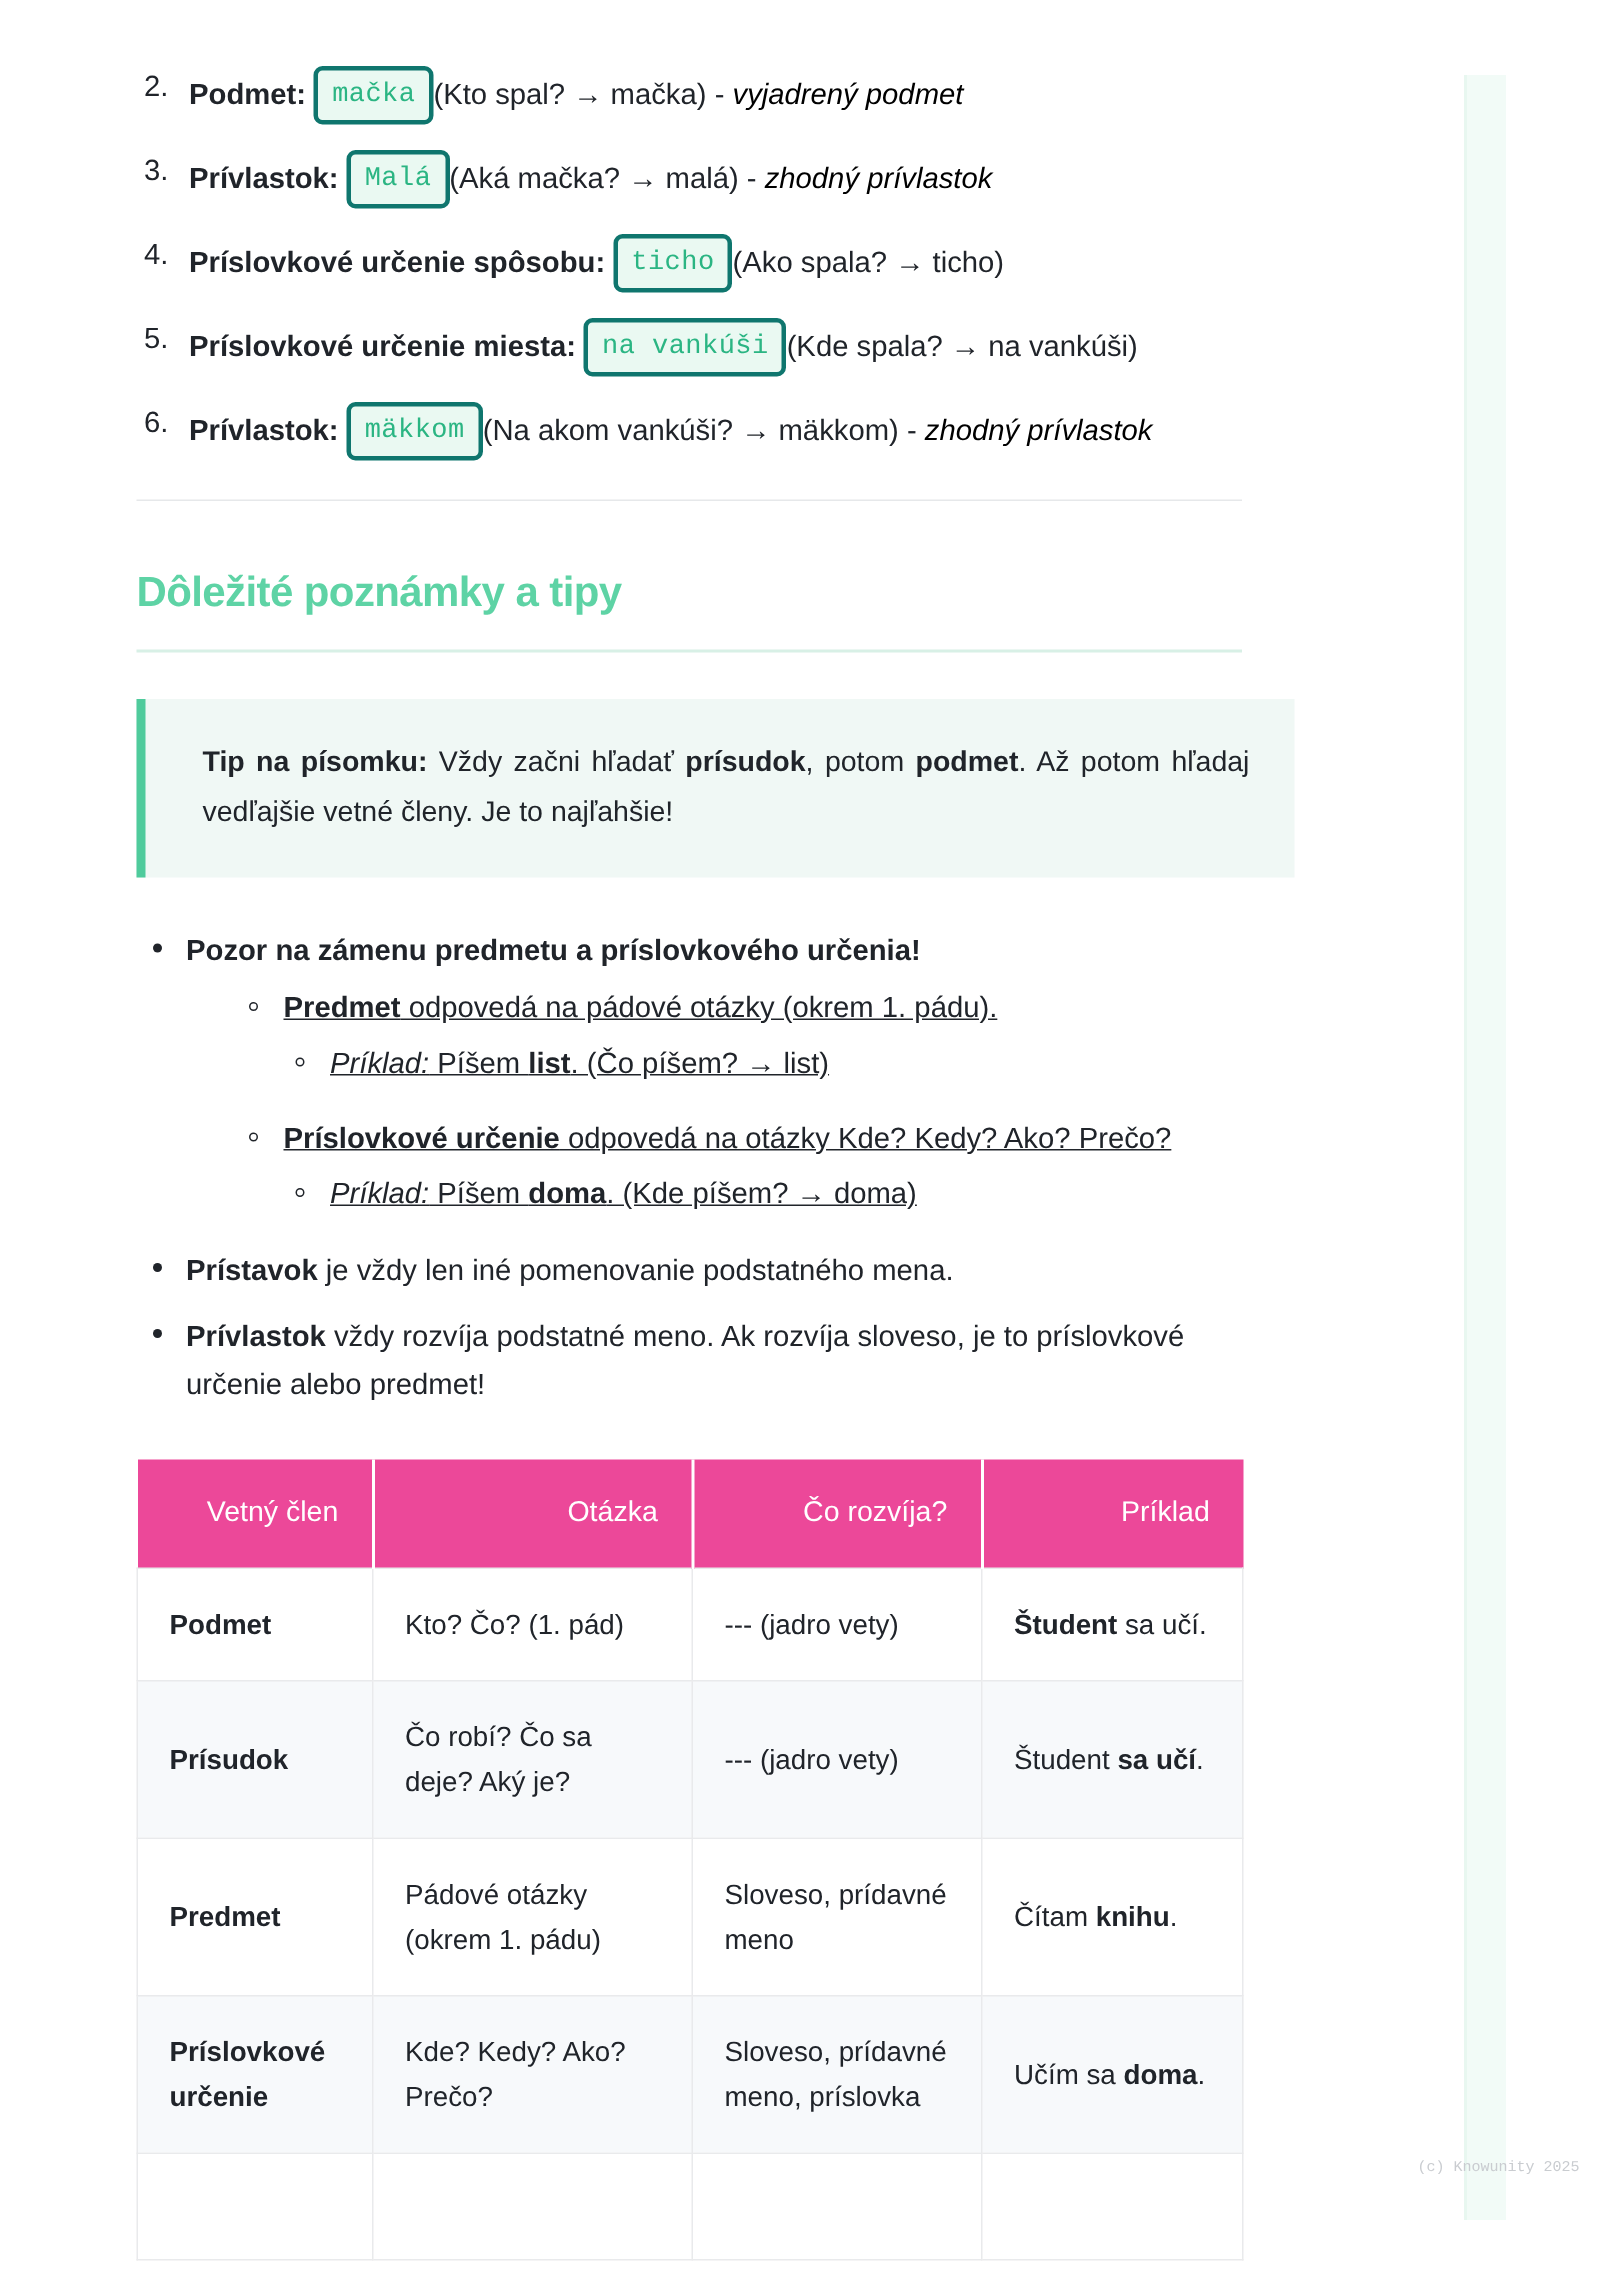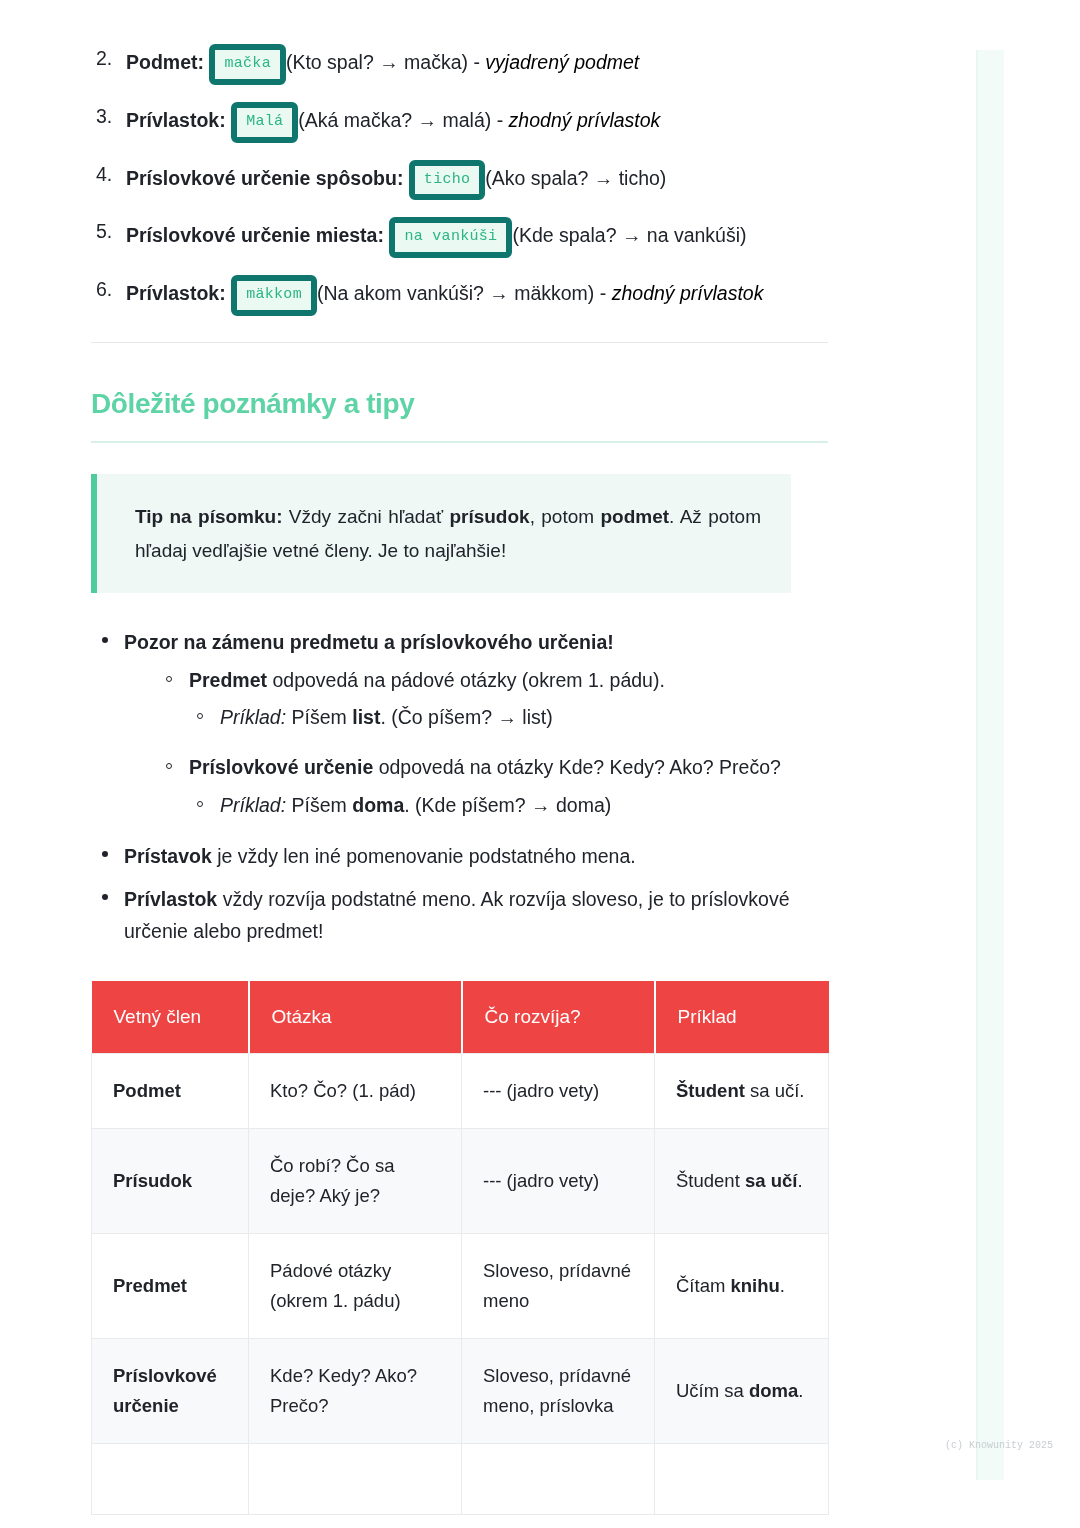--- a/index.html
+++ b/index.html
@@ -63,24 +63,24 @@
     top: 0;
     font-size: 19.5px;
     color: #20242a;
   }
   .lbl { font-weight: 700; }
   .ital { font-style: italic; color: #000000; }
 
   code.chip {
     display: inline-block;
     font-family: "Liberation Mono", "DejaVu Sans Mono", monospace;
-    font-size: 15px;
+    font-size: 18px;
     color: #2bb583;
     background: #eaf9f2;
-    border: 6px solid #0f766e;
+    border: 3px solid #0f766e;
     border-radius: 6px;
     padding: 3px 9px 4px 9px;
     vertical-align: 2px;
     letter-spacing: 0.3px;
   }
 
   
   .divider {
     height: 1px;
     background: #e6e8ea;
@@ -103,21 +103,21 @@
     width: 737px;
     margin-top: 21px;
   }
 
   
   .tip-box {
     margin-top: 31px;
     background: #f0f8f5;
     border-left: 6px solid #4fcb9c;
     padding: 26px 30px 26px 38px;
-    width: 700px;
+    width: 772px;
     box-sizing: border-box;
   }
   .tip-box p {
     margin: 0;
     font-size: 19px;
     line-height: 1.75;
     text-align: justify;
     color: #20242a;
   }
 
@@ -180,35 +180,35 @@
   ul.b3 > li > .bullet-o {
     position: absolute;
     left: 8px;
     top: 11px;
     width: 6px;
     height: 6px;
     border-radius: 50%;
     border: 1.4px solid #20242a;
     box-sizing: border-box;
   }
-  .sub-wrap { margin-left: 34px; }
+  .sub-wrap { margin-left: 34px; text-decoration: underline; }
 
   
   table.vc {
     border-collapse: collapse;
     margin-top: 34px;
     width: 737px;
     table-layout: fixed;
   }
   table.vc th {
-    background: #ef4444;
+    background: #ec4899;
     color: #ffffff;
     font-size: 19px;
     font-weight: 400;
-    text-align: left;
+    text-align: right;
     padding: 25px 22px 25px 22px;
     border-right: 2px solid #ffffff;
     vertical-align: middle;
   }
   table.vc th:last-child { border-right: none; }
   table.vc td {
     font-size: 18.5px;
     line-height: 1.62;
     padding: 22px 21px 22px 21px;
     vertical-align: middle;

